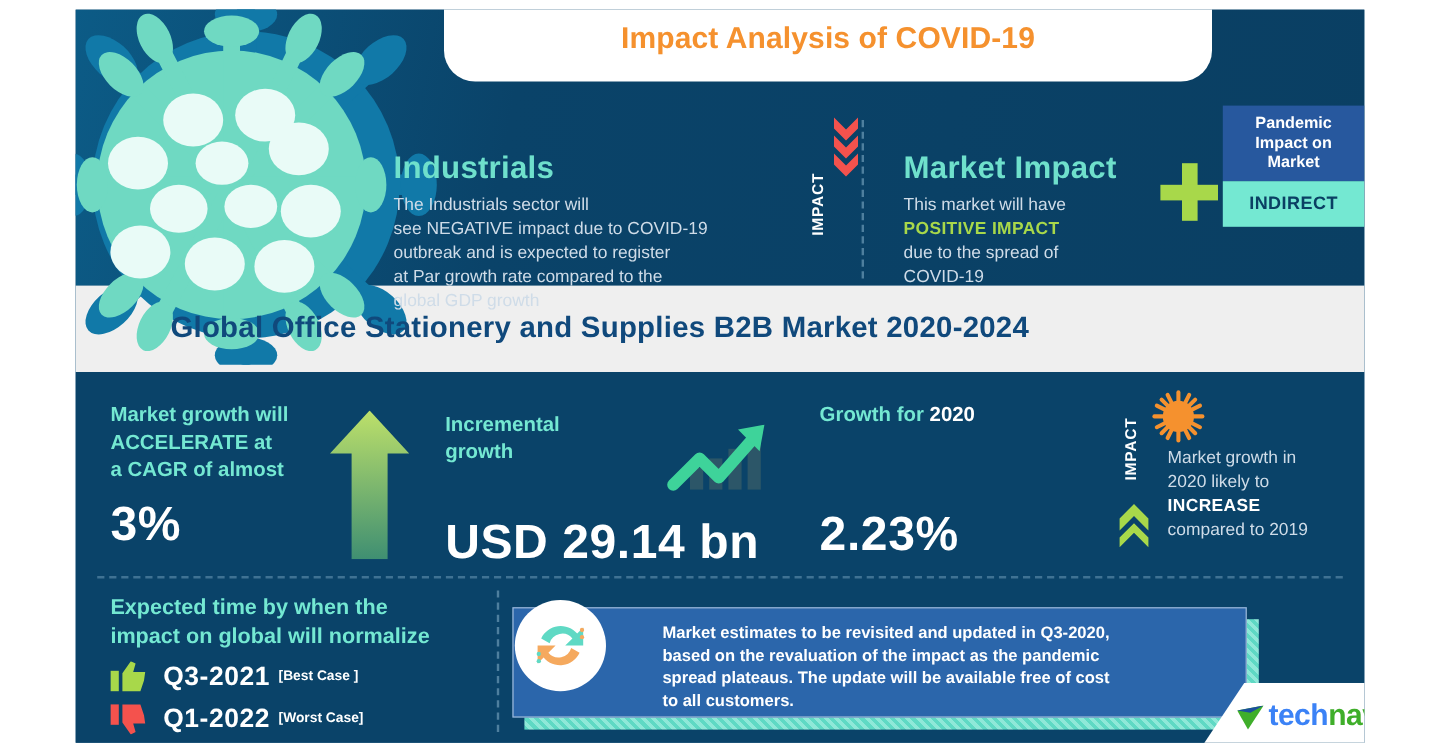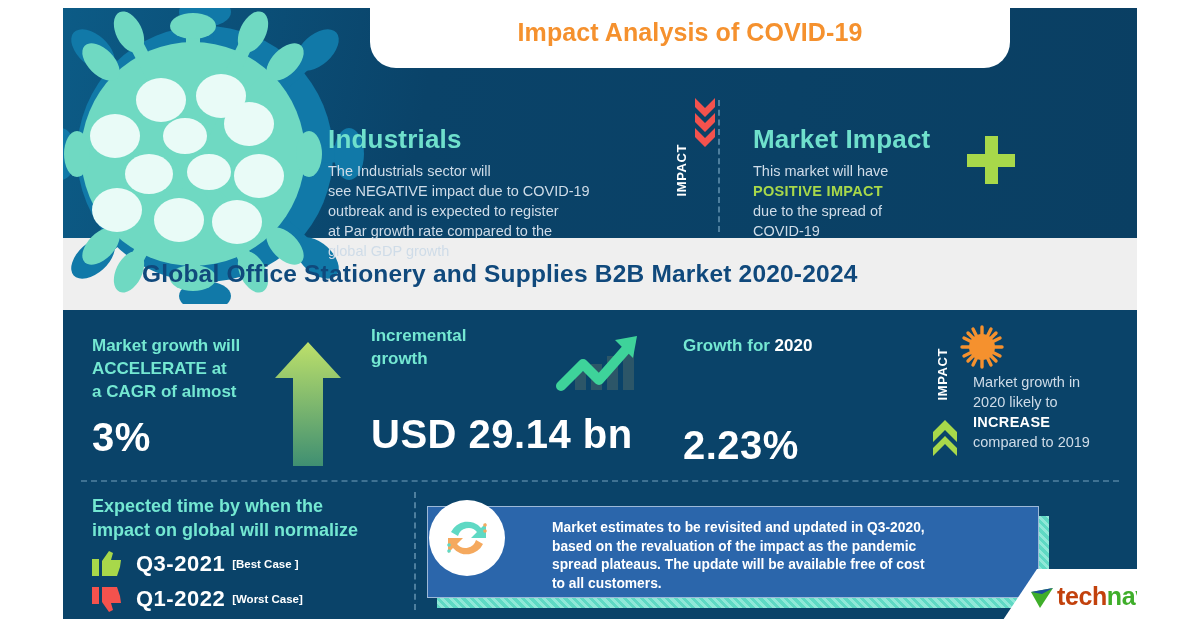--- a/index.html
+++ b/index.html
@@ -120,21 +120,21 @@
 
   
   .stats { position: absolute; left: 0; top: 302px; width: 948px; height: 168px; }
   .stat-lbl { color: #74e8d2; font-size: 17px; font-weight: bold; line-height: 23px; }
   .stat-big { color: #ffffff; font-size: 40px; font-weight: bold; letter-spacing: .5px; }
 
   .s1 { position: absolute; left: 29px;  top: 24px; width: 240px; }
   .s1 .stat-big { margin-top: 12px; }
   .arrow-up { position: absolute; left: 212px; top: 32px; }
 
-  .s2 { position: absolute; left: 308px; top: 14px; width: 300px; }
+  .s2 { position: absolute; left: 308px; top: 32px; width: 300px; }
   .s2 .stat-big { margin-top: 42px; }
   .trend-ico { position: absolute; left: 184px; top: 8px; }
 
   .s3 { position: absolute; left: 620px; top: 24px; width: 240px; }
   .s3 .stat-big { margin-top: 66px; }
   .s3 .yr { color:#ffffff; }
 
   .s4 { position: absolute; left: 862px; top: 10px; width: 212px; height: 160px; }
   .s4 .impact-word2 {
     position: absolute; left: 10px; top: 28px;
@@ -181,21 +181,21 @@
   
   .logo-wedge {
     position: absolute; left: 934px; top: 561px; width: 220px; height: 60px;
     background: #ffffff;
     clip-path: polygon(40px 0, 220px 0, 220px 60px, 0 60px);
   }
   .logo-wedge .lg {
     position:absolute; left: 60px; top: 13px;
     font-size: 25px; font-weight: bold; letter-spacing:-.4px;
   }
-  .logo-wedge .lg .a { color:#c2410c; }
+  .logo-wedge .lg .a { color:#3b82f6; }
   .logo-wedge .lg .b { color:#3fae2a; }
   .logo-wedge .tri {
     position:absolute; left:34px; top:19px;
   }
 
   .thumb { width: 30px; height: 26px; }
 </style>
 </head>
 <body>
 
@@ -311,20 +311,24 @@
       <div class="body-lt">
         <div>This market will have</div>
         <div class="pos-impact">POSITIVE IMPACT</div>
         <div>due to the spread of</div>
         <div>COVID-19</div>
       </div>
     </div>
 
     <div class="plus-sign"></div>
 
+    <div class="pandemic">
+      <div class="p-head">Pandemic Impact on Market</div>
+      <div class="p-val">INDIRECT</div>
+    </div>
 
     <div class="report-title">
       <div class="rt">Global Office Stationery and Supplies B2B Market 2020-2024</div>
     </div>
 
     <div class="stats">
 
       <div class="s1">
         <div class="stat-lbl">
           <div>Market growth will</div>

